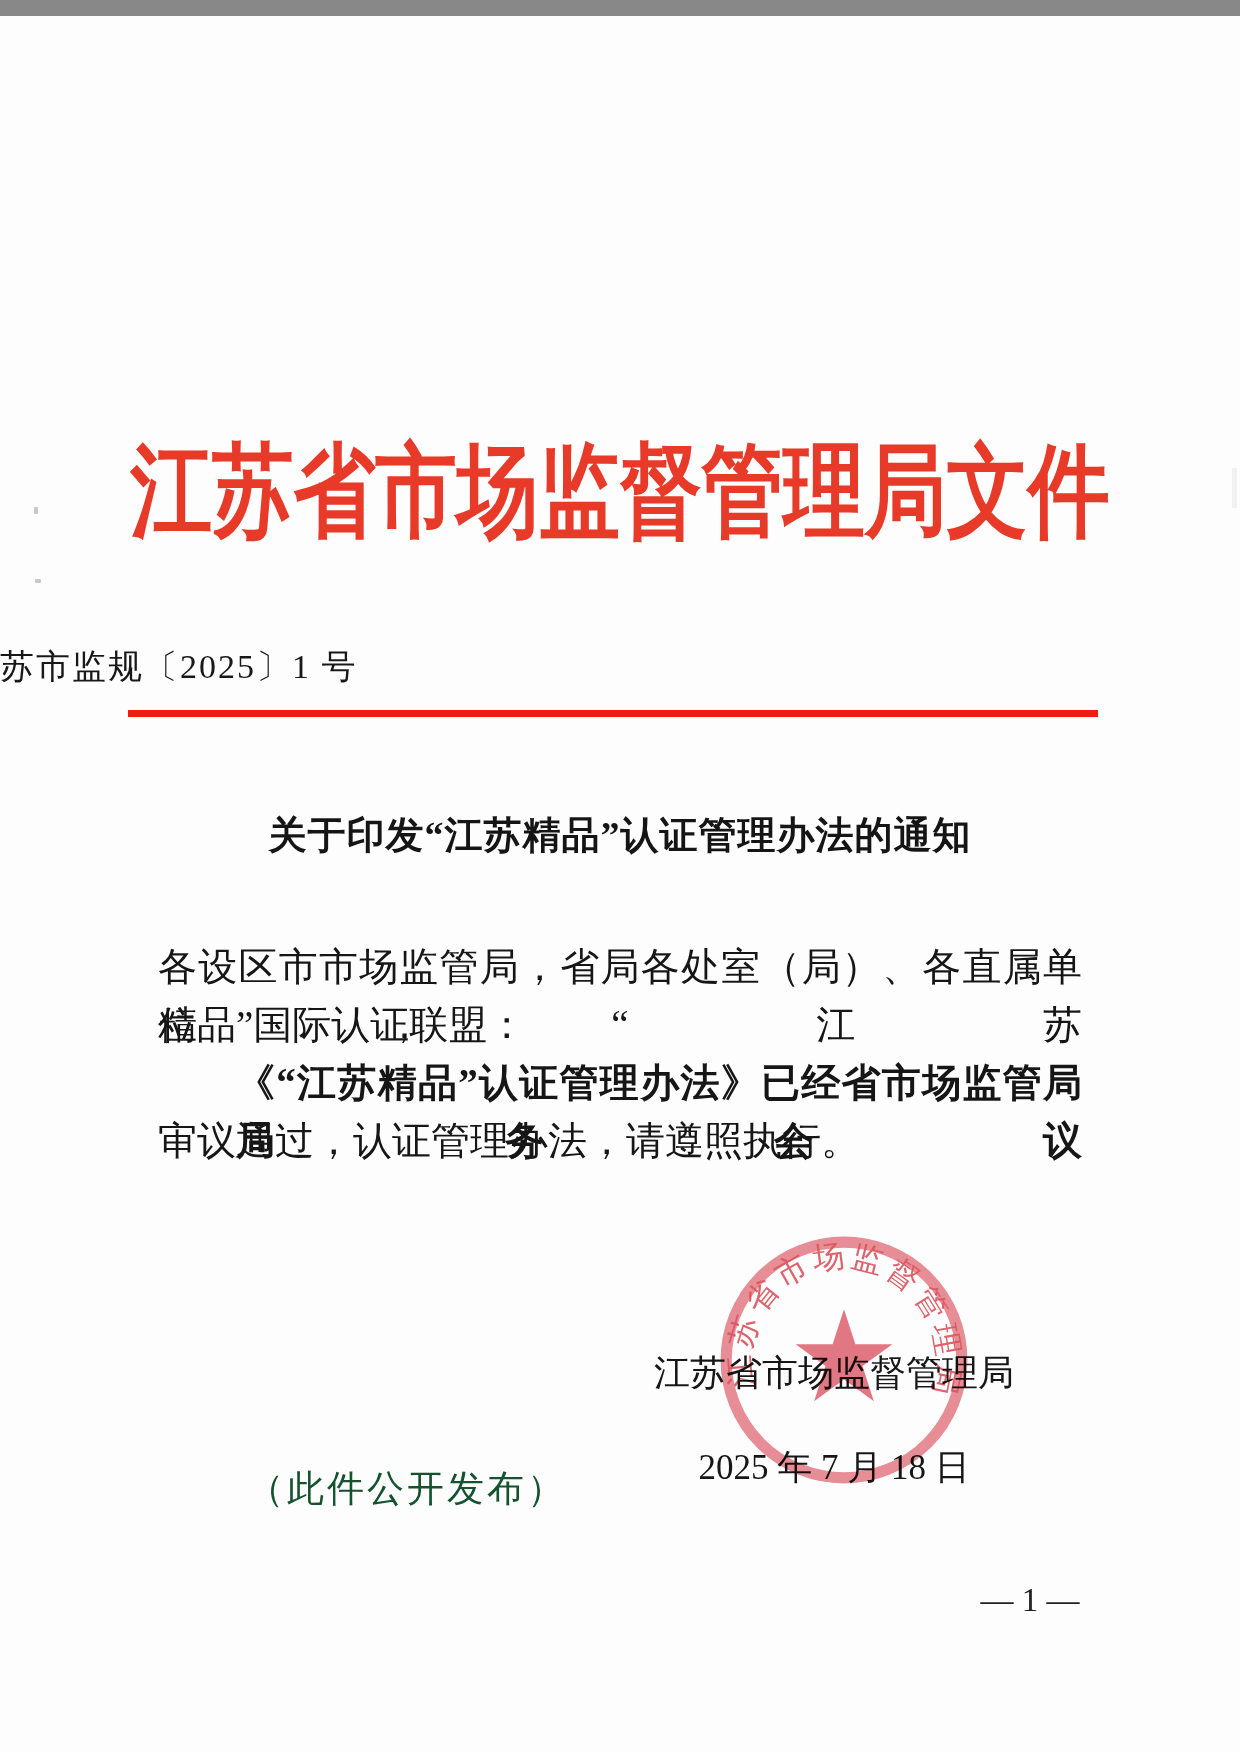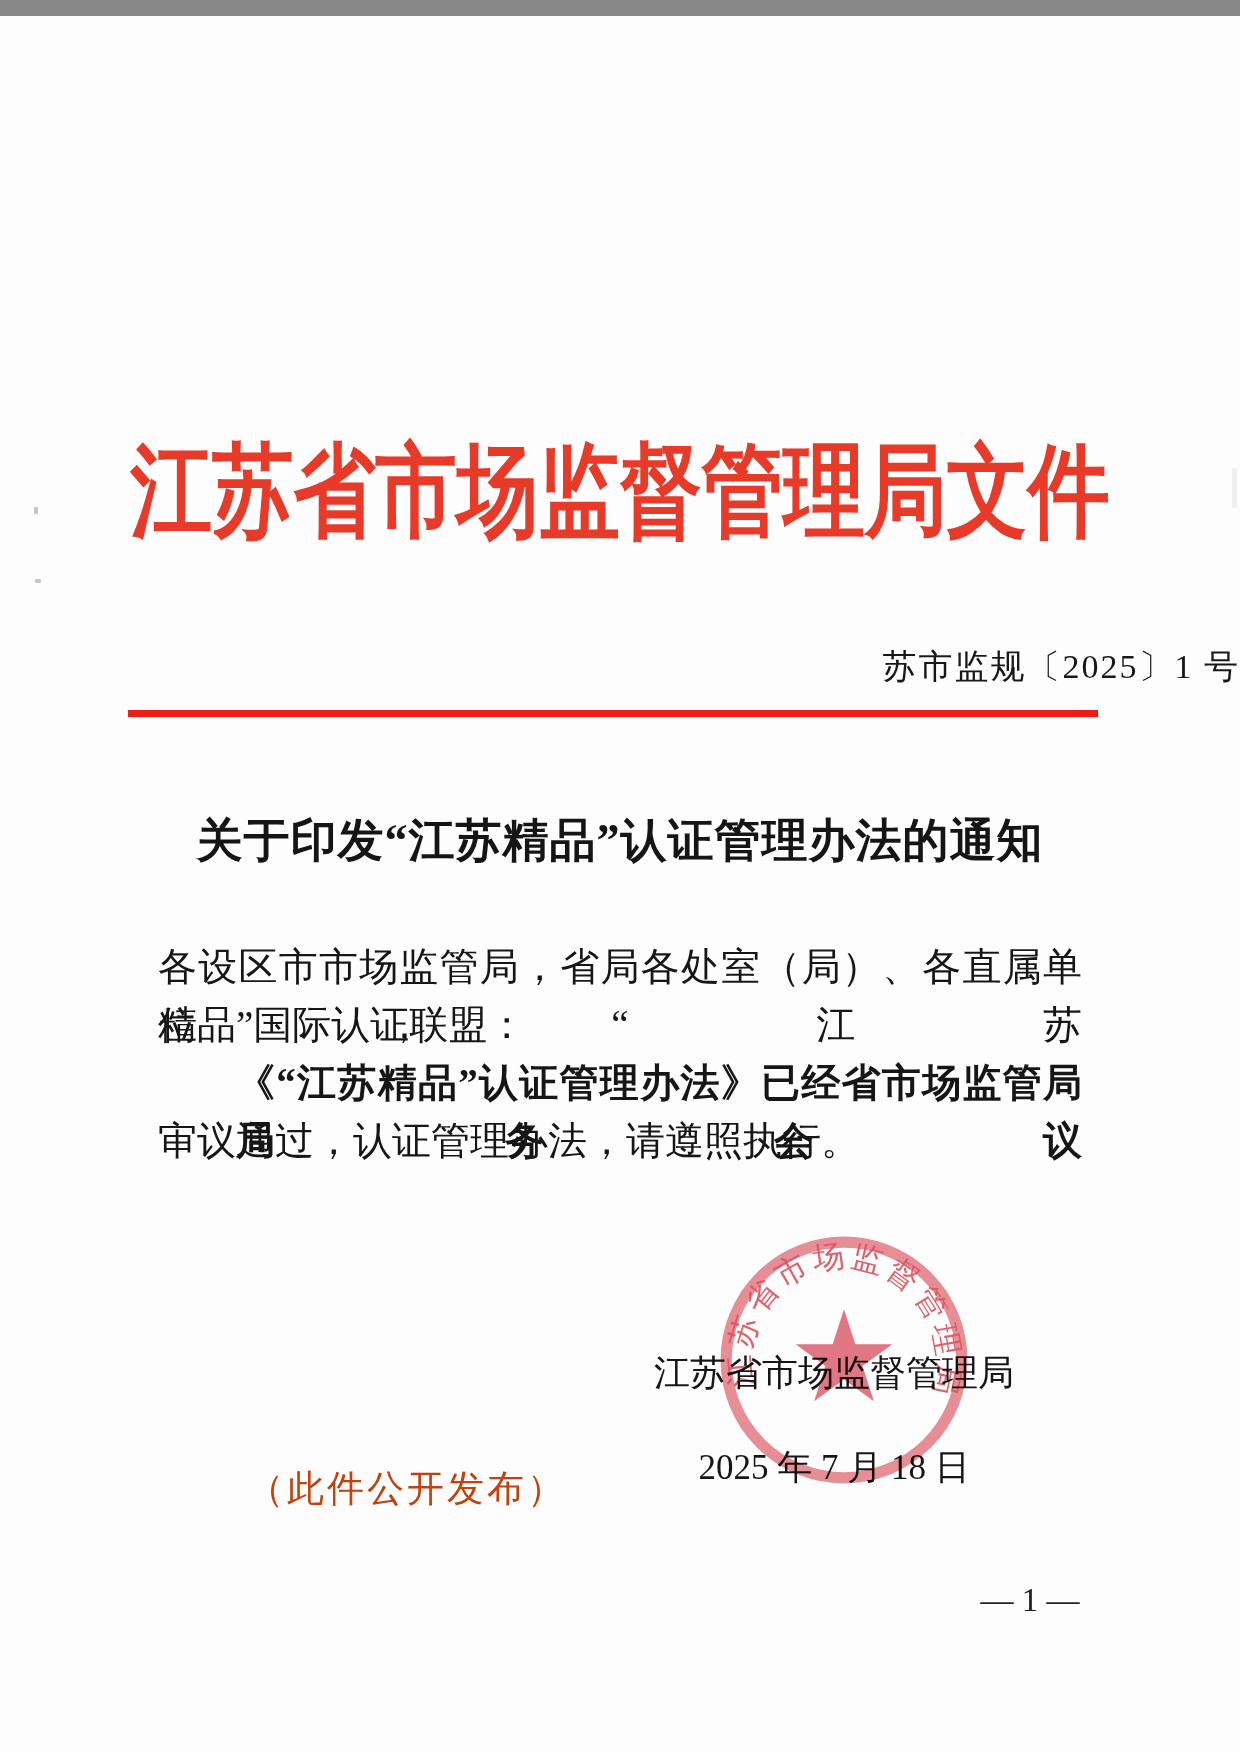--- a/index.html
+++ b/index.html
@@ -25,40 +25,40 @@
     letter-spacing: 0px;
     white-space: nowrap;
     transform: scaleX(0.80);
     transform-origin: 50% 50%;
   }
   .doc-number {
     position: absolute;
     top: 628px;
     left: 0;
     width: 100%;
-    text-align: right;
+    text-align: left;
     font-size: 34px;
     color: #181818;
     letter-spacing: 2px;
   }
   .red-rule {
     position: absolute;
     top: 694px;
     left: 128px;
     width: 970px;
     height: 7px;
     background: #ed1c15;
   }
   .doc-title {
     position: absolute;
     top: 794px;
     left: 0;
     width: 100%;
     text-align: center;
-    font-size: 46px;
+    font-size: 38px;
     font-weight: 900;
     color: #151515;
     letter-spacing: 1px;
     white-space: nowrap;
   }
   .body-block {
     position: absolute;
     top: 922px;
     left: 158px;
     width: 924px;
@@ -95,21 +95,21 @@
     text-align: center;
     font-size: 35px;
     color: #161616;
     white-space: nowrap;
   }
   .public-note {
     position: absolute;
     top: 1448px;
     left: 247px;
     font-size: 37px;
-    color: #c2410c;
+    color: #14532d;
     letter-spacing: 3px;
     white-space: nowrap;
   }
   .page-number {
     position: absolute;
     top: 1566px;
     left: 930px;
     width: 200px;
     text-align: center;
     font-size: 33px;

